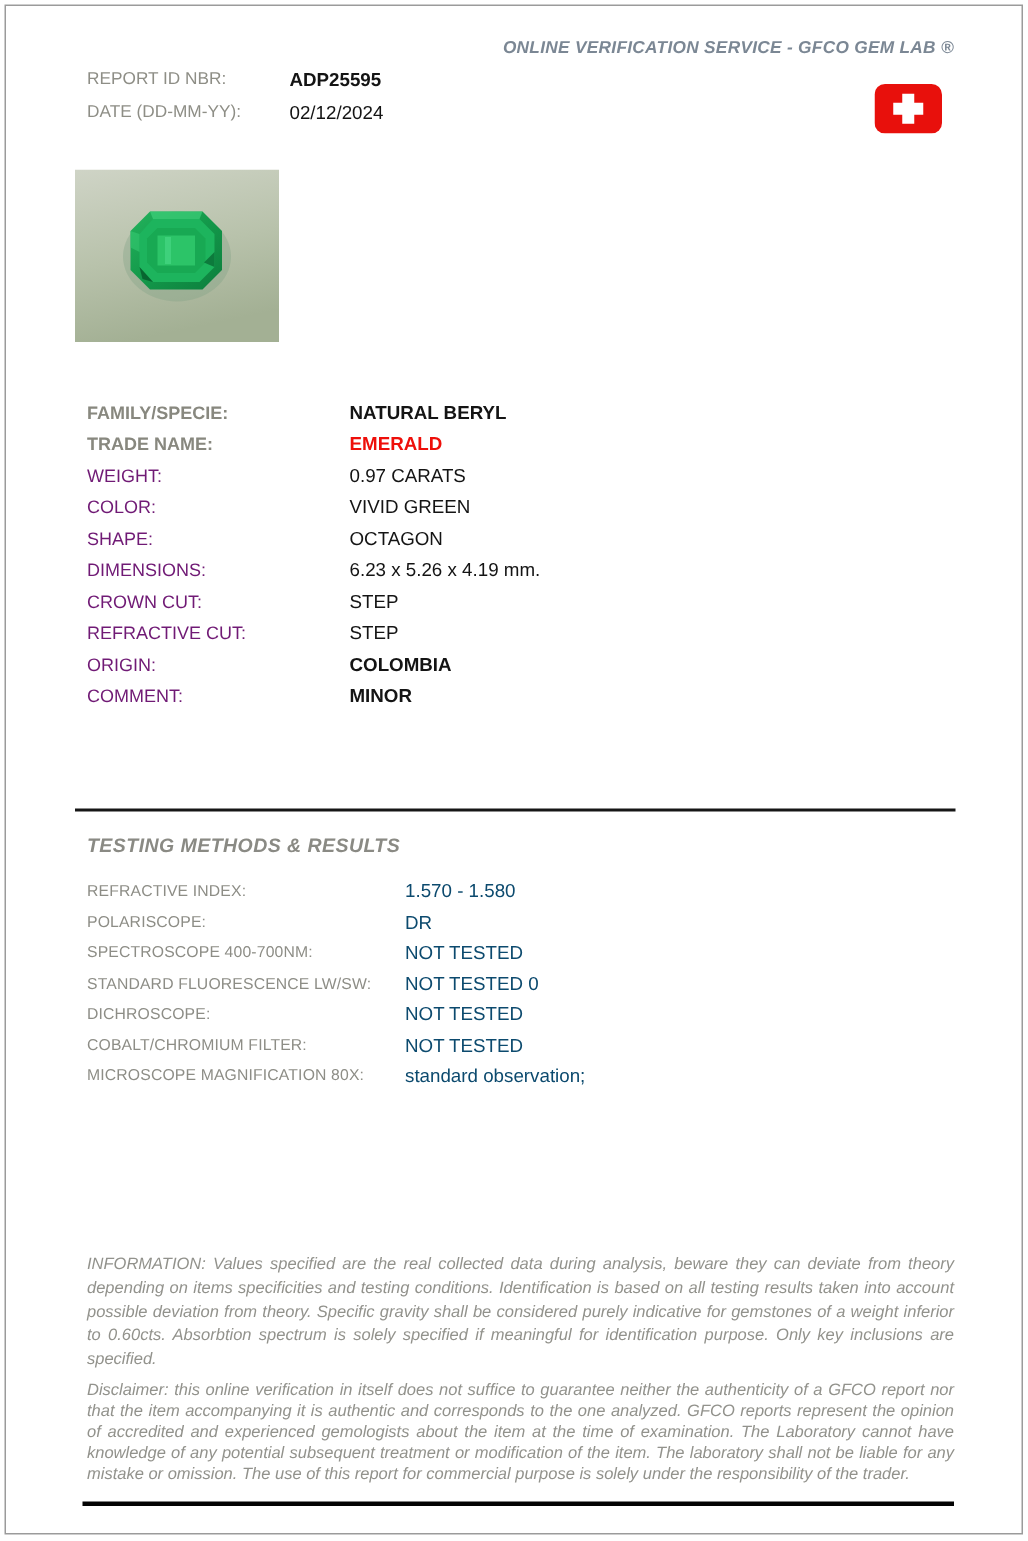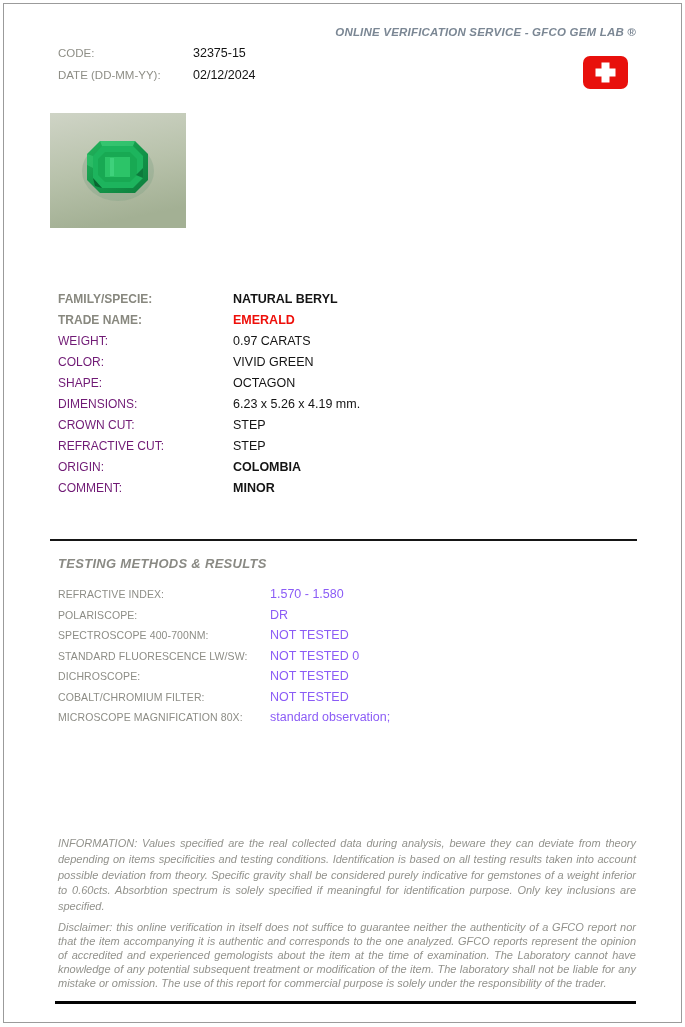--- a/index.html
+++ b/index.html
@@ -25,60 +25,60 @@
   .meta-block{position:absolute;left:58px;top:42px;}
   .meta-row{display:flex;height:22px;align-items:center;}
   .meta-label{width:135px;font-size:11.5px;color:#8e8e86;}
   .meta-value{font-size:12.5px;color:#141414;}
   .meta-value.bold{font-weight:bold;}
   
   .flag{position:absolute;left:583px;top:56px;width:45px;height:33px;}
   
   .photo{position:absolute;left:50px;top:113px;width:136px;height:115px;}
   
-  .id-block{position:absolute;left:58px;top:264px;margin-top:24px;}
+  .id-block{position:absolute;left:58px;top:264px;}
   .id-row{display:flex;height:21px;align-items:center;}
   .id-label{width:135px;font-size:12px;color:#701a75;}
   .id-label.lbl-bold{font-weight:bold;color:#88887f;}
   .id-value{font-size:12.5px;color:#141414;padding-left:40px;}
   .id-value.val-bold{font-weight:bold;}
   .id-value.val-red{font-weight:bold;color:#ee0f0a;}
   
   .rule-thin{position:absolute;left:50px;top:539px;width:587px;height:2px;background:#161616;}
   .rule-thick{position:absolute;left:55px;top:1001px;width:581px;height:3px;background:#030303;}
   
   .testing-heading{
     position:absolute;left:58px;top:556px;
     font-size:13px;font-weight:bold;font-style:italic;color:#8a8a84;letter-spacing:.3px;
   }
   .testing-block{position:absolute;left:58px;top:584px;}
   .test-row{display:flex;height:20.5px;align-items:center;}
   .test-label{width:212px;font-size:10.5px;color:#8d8d86;letter-spacing:.1px;}
-  .test-value{font-size:12.5px;color:#8b5cf6;text-align:center;}
+  .test-value{font-size:12.5px;color:#0c4a6e;text-align:center;}
   
   .para{
     position:absolute;left:58px;width:578px;
     font-style:italic;color:#92928c;text-align:justify;
   }
   .para.information{top:836px;font-size:11px;line-height:15.8px;}
   .para.disclaimer{top:921px;font-size:11px;line-height:13.9px;}
 </style>
 </head>
 <body>
 
 <div class="canvas">
 
   <div class="frame"></div>
 
   <div class="service-title">ONLINE VERIFICATION SERVICE - GFCO GEM LAB ®</div>
 
   <div class="meta-block">
     <div class="meta-row">
-      <span class="meta-label">CODE:</span>
-      <span class="meta-value">32375-15</span>
+      <span class="meta-label">REPORT ID NBR:</span>
+      <span class="meta-value bold">ADP25595</span>
     </div>
     <div class="meta-row">
       <span class="meta-label">DATE (DD-MM-YY):</span>
       <span class="meta-value">02/12/2024</span>
     </div>
   </div>
 
   <svg class="flag" viewBox="0 0 45 33" xmlns="http://www.w3.org/2000/svg" aria-hidden="true">
     <rect x="0" y="0" width="45" height="33" rx="7" fill="#e8100c"></rect>
     <rect x="18.5" y="6.5" width="8" height="20" fill="#ffffff"></rect>

